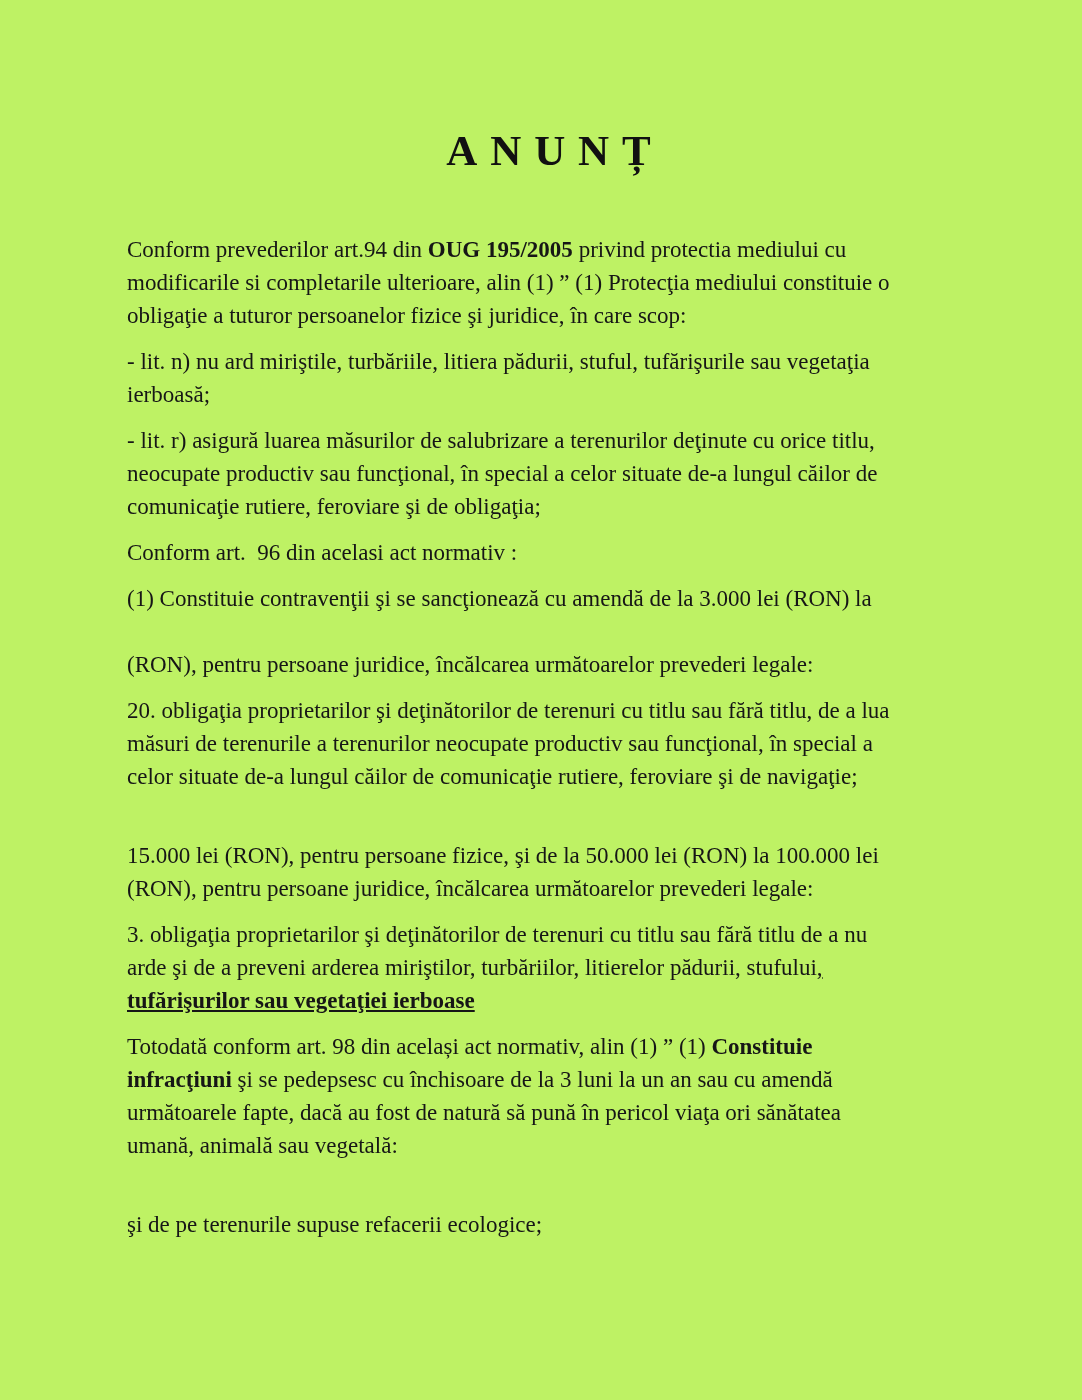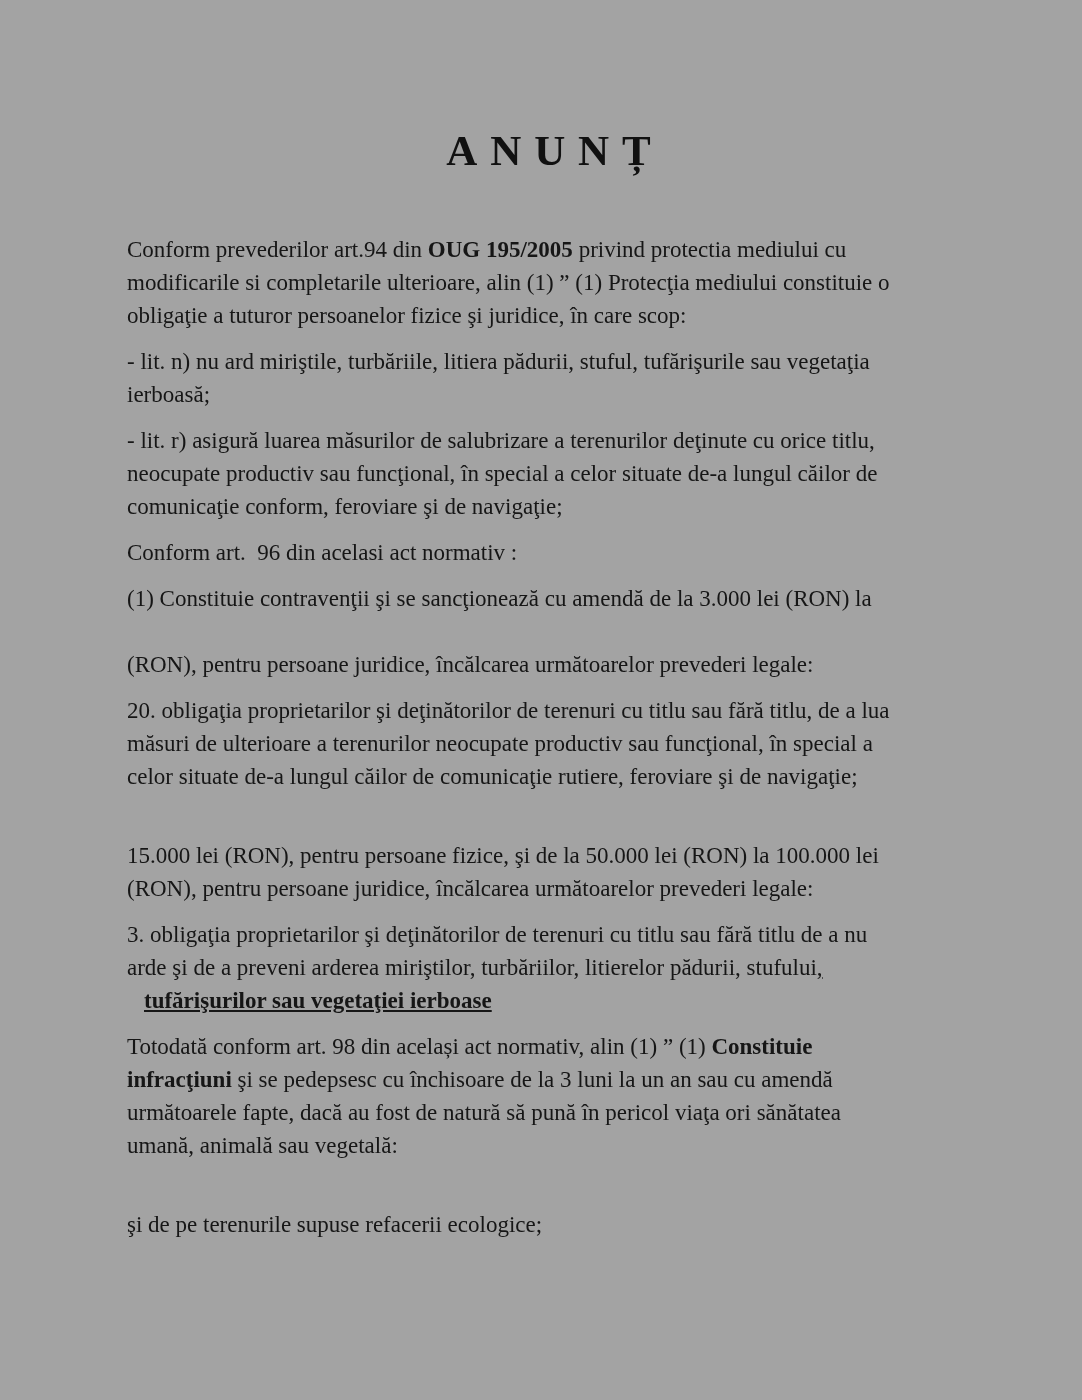--- a/index.html
+++ b/index.html
@@ -5,21 +5,21 @@
   html, body {
     margin: 0;
     padding: 0;
     background: #ffffff;
   }
   .page {
     position: relative;
     width: 1082px;
     height: 1400px;
     margin: 0 auto;
-    background: #a3a3a3;
+    background: #bef264;
     color: #161616;
     font-family: "Liberation Serif", "DejaVu Serif", serif;
     box-sizing: border-box;
     padding: 126px 112px 0 127px;
     overflow: hidden;
   }
   .doc-title {
     margin: 0 0 58px 0;
     text-align: center;
     font-size: 43px;
@@ -34,32 +34,32 @@
   }
   .para {
     margin: 0 0 13px 0;
     font-size: 23px;
     line-height: 33px;
     white-space: pre-wrap;
   }
   .run { text-decoration: none; }
   .run.b { font-weight: 700; }
   .run.u { text-decoration: underline; }
-  .run.b.u { text-decoration: underline; font-weight: 700; margin-left: 17px; }
+  .run.b.u { text-decoration: underline; font-weight: 700; }
 </style>
 </head>
 <body>
 
 <div class="page">
   <h1 class="doc-title">ANUNȚ</h1>
   <div class="body-text">
       <p class="para"><span class="run">Conform prevederilor art.94 din </span><span class="run b">OUG 195/2005</span><span class="run"> privind protectia mediului cu</span><br><span class="run">modificarile si completarile ulterioare, alin (1) ” (1) Protecţia mediului constituie o</span><br><span class="run">obligaţie a tuturor persoanelor fizice şi juridice, în care scop:</span></p>
       <p class="para"><span class="run">- lit. n) nu ard miriştile, turbăriile, litiera pădurii, stuful, tufărişurile sau vegetaţia</span><br><span class="run">ierboasă;</span></p>
-      <p class="para"><span class="run">- lit. r) asigură luarea măsurilor de salubrizare a terenurilor deţinute cu orice titlu,</span><br><span class="run">neocupate productiv sau funcţional, în special a celor situate de-a lungul căilor de</span><br><span class="run">comunicaţie conform, feroviare şi de navigaţie;</span></p>
+      <p class="para"><span class="run">- lit. r) asigură luarea măsurilor de salubrizare a terenurilor deţinute cu orice titlu,</span><br><span class="run">neocupate productiv sau funcţional, în special a celor situate de-a lungul căilor de</span><br><span class="run">comunicaţie rutiere, feroviare şi de obligaţia;</span></p>
       <p class="para"><span class="run">Conform art.  96 din acelasi act normativ :</span></p>
       <p class="para"><span class="run">(1) Constituie contravenţii şi se sancţionează cu amendă de la 3.000 lei (RON) la</span><br><br><span class="run">(RON), pentru persoane juridice, încălcarea următoarelor prevederi legale:</span></p>
-      <p class="para"><span class="run">20. obligaţia proprietarilor şi deţinătorilor de terenuri cu titlu sau fără titlu, de a lua</span><br><span class="run">măsuri de ulterioare a terenurilor neocupate productiv sau funcţional, în special a</span><br><span class="run">celor situate de-a lungul căilor de comunicaţie rutiere, feroviare şi de navigaţie;</span></p>
+      <p class="para"><span class="run">20. obligaţia proprietarilor şi deţinătorilor de terenuri cu titlu sau fără titlu, de a lua</span><br><span class="run">măsuri de terenurile a terenurilor neocupate productiv sau funcţional, în special a</span><br><span class="run">celor situate de-a lungul căilor de comunicaţie rutiere, feroviare şi de navigaţie;</span></p>
       <p class="para"><br><span class="run">15.000 lei (RON), pentru persoane fizice, şi de la 50.000 lei (RON) la 100.000 lei</span><br><span class="run">(RON), pentru persoane juridice, încălcarea următoarelor prevederi legale:</span></p>
       <p class="para"><span class="run">3. obligaţia proprietarilor şi deţinătorilor de terenuri cu titlu sau fără titlu de a nu</span><br><span class="run">arde şi de a preveni arderea miriştilor, turbăriilor, litierelor pădurii, stufului</span><span class="run u">,</span><br><span class="run b u">tufărişurilor sau vegetaţiei ierboase</span></p>
       <p class="para"><span class="run">Totodată conform art. 98 din același act normativ, alin (1) ” (1) </span><span class="run b">Constituie</span><br><span class="run b">infracţiuni</span><span class="run"> şi se pedepsesc cu închisoare de la 3 luni la un an sau cu amendă</span><br><span class="run">următoarele fapte, dacă au fost de natură să pună în pericol viaţa ori sănătatea</span><br><span class="run">umană, animală sau vegetală:</span></p>
       <p class="para"><br><span class="run">şi de pe terenurile supuse refacerii ecologice;</span></p>
     </div>
 </div>
 
 </body></html>

